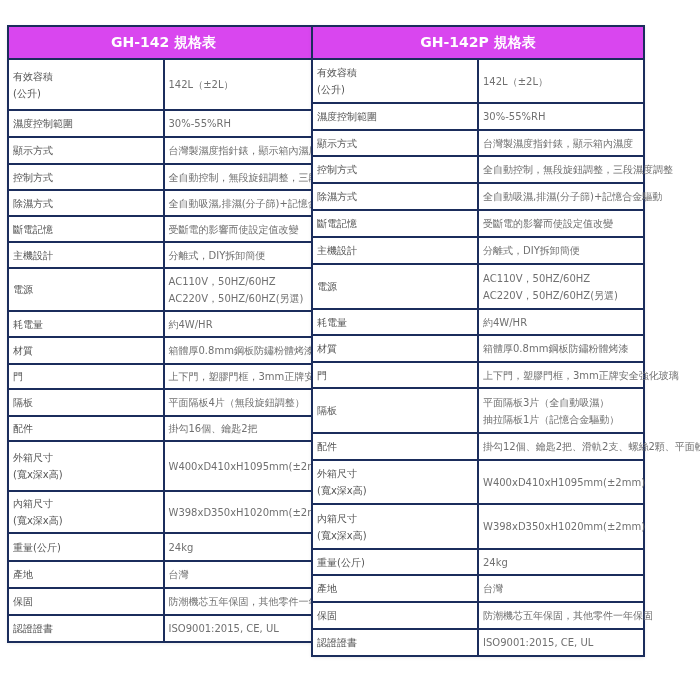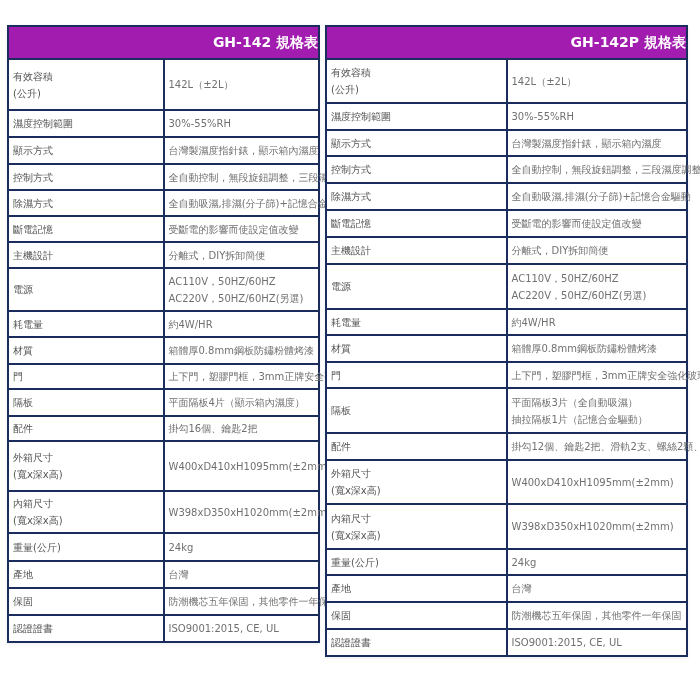--- a/index.html
+++ b/index.html
@@ -7,24 +7,24 @@
          font-family: "DejaVu Sans", "Liberation Sans", sans-serif; }
   .spec-table {
     position: absolute; top: 25px;
     border-collapse: collapse;
     border: 2px solid #1b2d5c;
     table-layout: fixed;
     background: #fff;
     box-shadow: 0 1px 3px rgba(0,0,0,0.08);
   }
   .spec-table.left { left: 7px; width: 313px; }
-  .spec-table.right { left: 325px; width: 363px; }
+  .spec-table.right { left: 311px; width: 334px; }
   .spec-table th.title {
-    background: #a21caf; color: #ffffff; text-align: right;
-    font-size: 14px; font-weight: bold; height: 31px; padding: 0 0;
+    background: #d946ef; color: #ffffff; text-align: center;
+    font-size: 14px; font-weight: bold; height: 31px; padding: 0 6px;
     border-bottom: 2px solid #1b2d5c;
   }
   .spec-table td {
     border-top: 2px solid #1b2d5c;
     font-size: 10px; color: #666666; padding: 2px 4px;
     line-height: 17px; vertical-align: middle;
   }
   .spec-table td.label {
     color: #555555; border-right: 2px solid #1b2d5c;
   }
@@ -131,21 +131,21 @@
         </td>
         <td class="value">
           <span class="line">上下門，塑膠門框，3mm正牌安全強化玻璃</span>
         </td>
       </tr>
       <tr style="height: 27px;">
         <td class="label">
           <span class="line">隔板</span>
         </td>
         <td class="value">
-          <span class="line">平面隔板4片（顯示箱內濕度）</span>
+          <span class="line">平面隔板4片（無段旋鈕調整）</span>
         </td>
       </tr>
       <tr style="height: 25px;">
         <td class="label">
           <span class="line">配件</span>
         </td>
         <td class="value">
           <span class="line">掛勾16個、鑰匙2把</span>
         </td>
       </tr>

